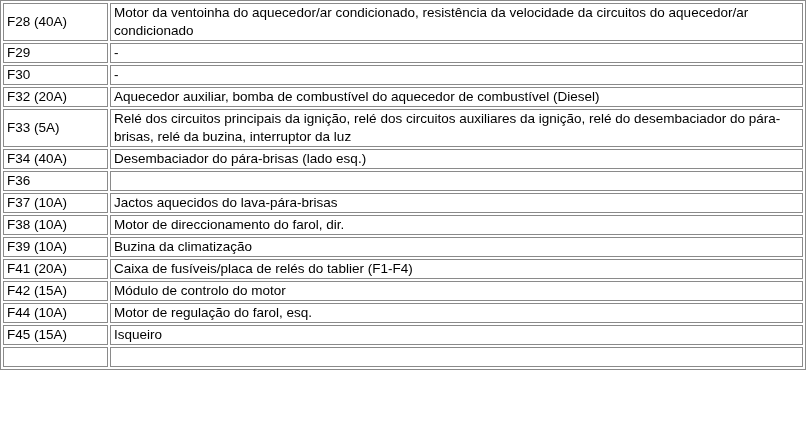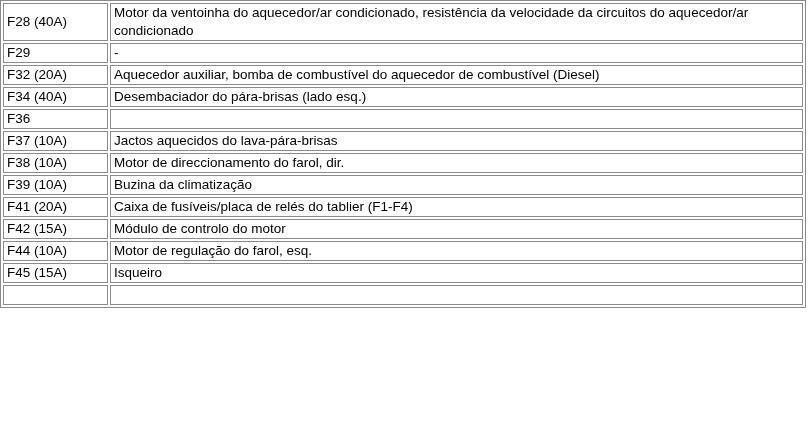--- a/index.html
+++ b/index.html
@@ -42,22 +42,30 @@
   <tbody>
       <tr>
         <td class="fuse-id">F28 (40A)</td>
         <td class="fuse-desc">Motor da ventoinha do aquecedor/ar condicionado, resistência da velocidade da circuitos do aquecedor/ar condicionado</td>
       </tr>
       <tr>
         <td class="fuse-id">F29</td>
         <td class="fuse-desc">-</td>
       </tr>
       <tr>
+        <td class="fuse-id">F30</td>
+        <td class="fuse-desc">-</td>
+      </tr>
+      <tr>
         <td class="fuse-id">F32 (20A)</td>
         <td class="fuse-desc">Aquecedor auxiliar, bomba de combustível do aquecedor de combustível (Diesel)</td>
+      </tr>
+      <tr>
+        <td class="fuse-id">F33 (5A)</td>
+        <td class="fuse-desc">Relé dos circuitos principais da ignição, relé dos circuitos auxiliares da ignição, relé do desembaciador do pára-brisas, relé da buzina, interruptor da luz</td>
       </tr>
       <tr>
         <td class="fuse-id">F34 (40A)</td>
         <td class="fuse-desc">Desembaciador do pára-brisas (lado esq.)</td>
       </tr>
       <tr>
         <td class="fuse-id">F36</td>
         <td class="fuse-desc">&nbsp;</td>
       </tr>
       <tr>

